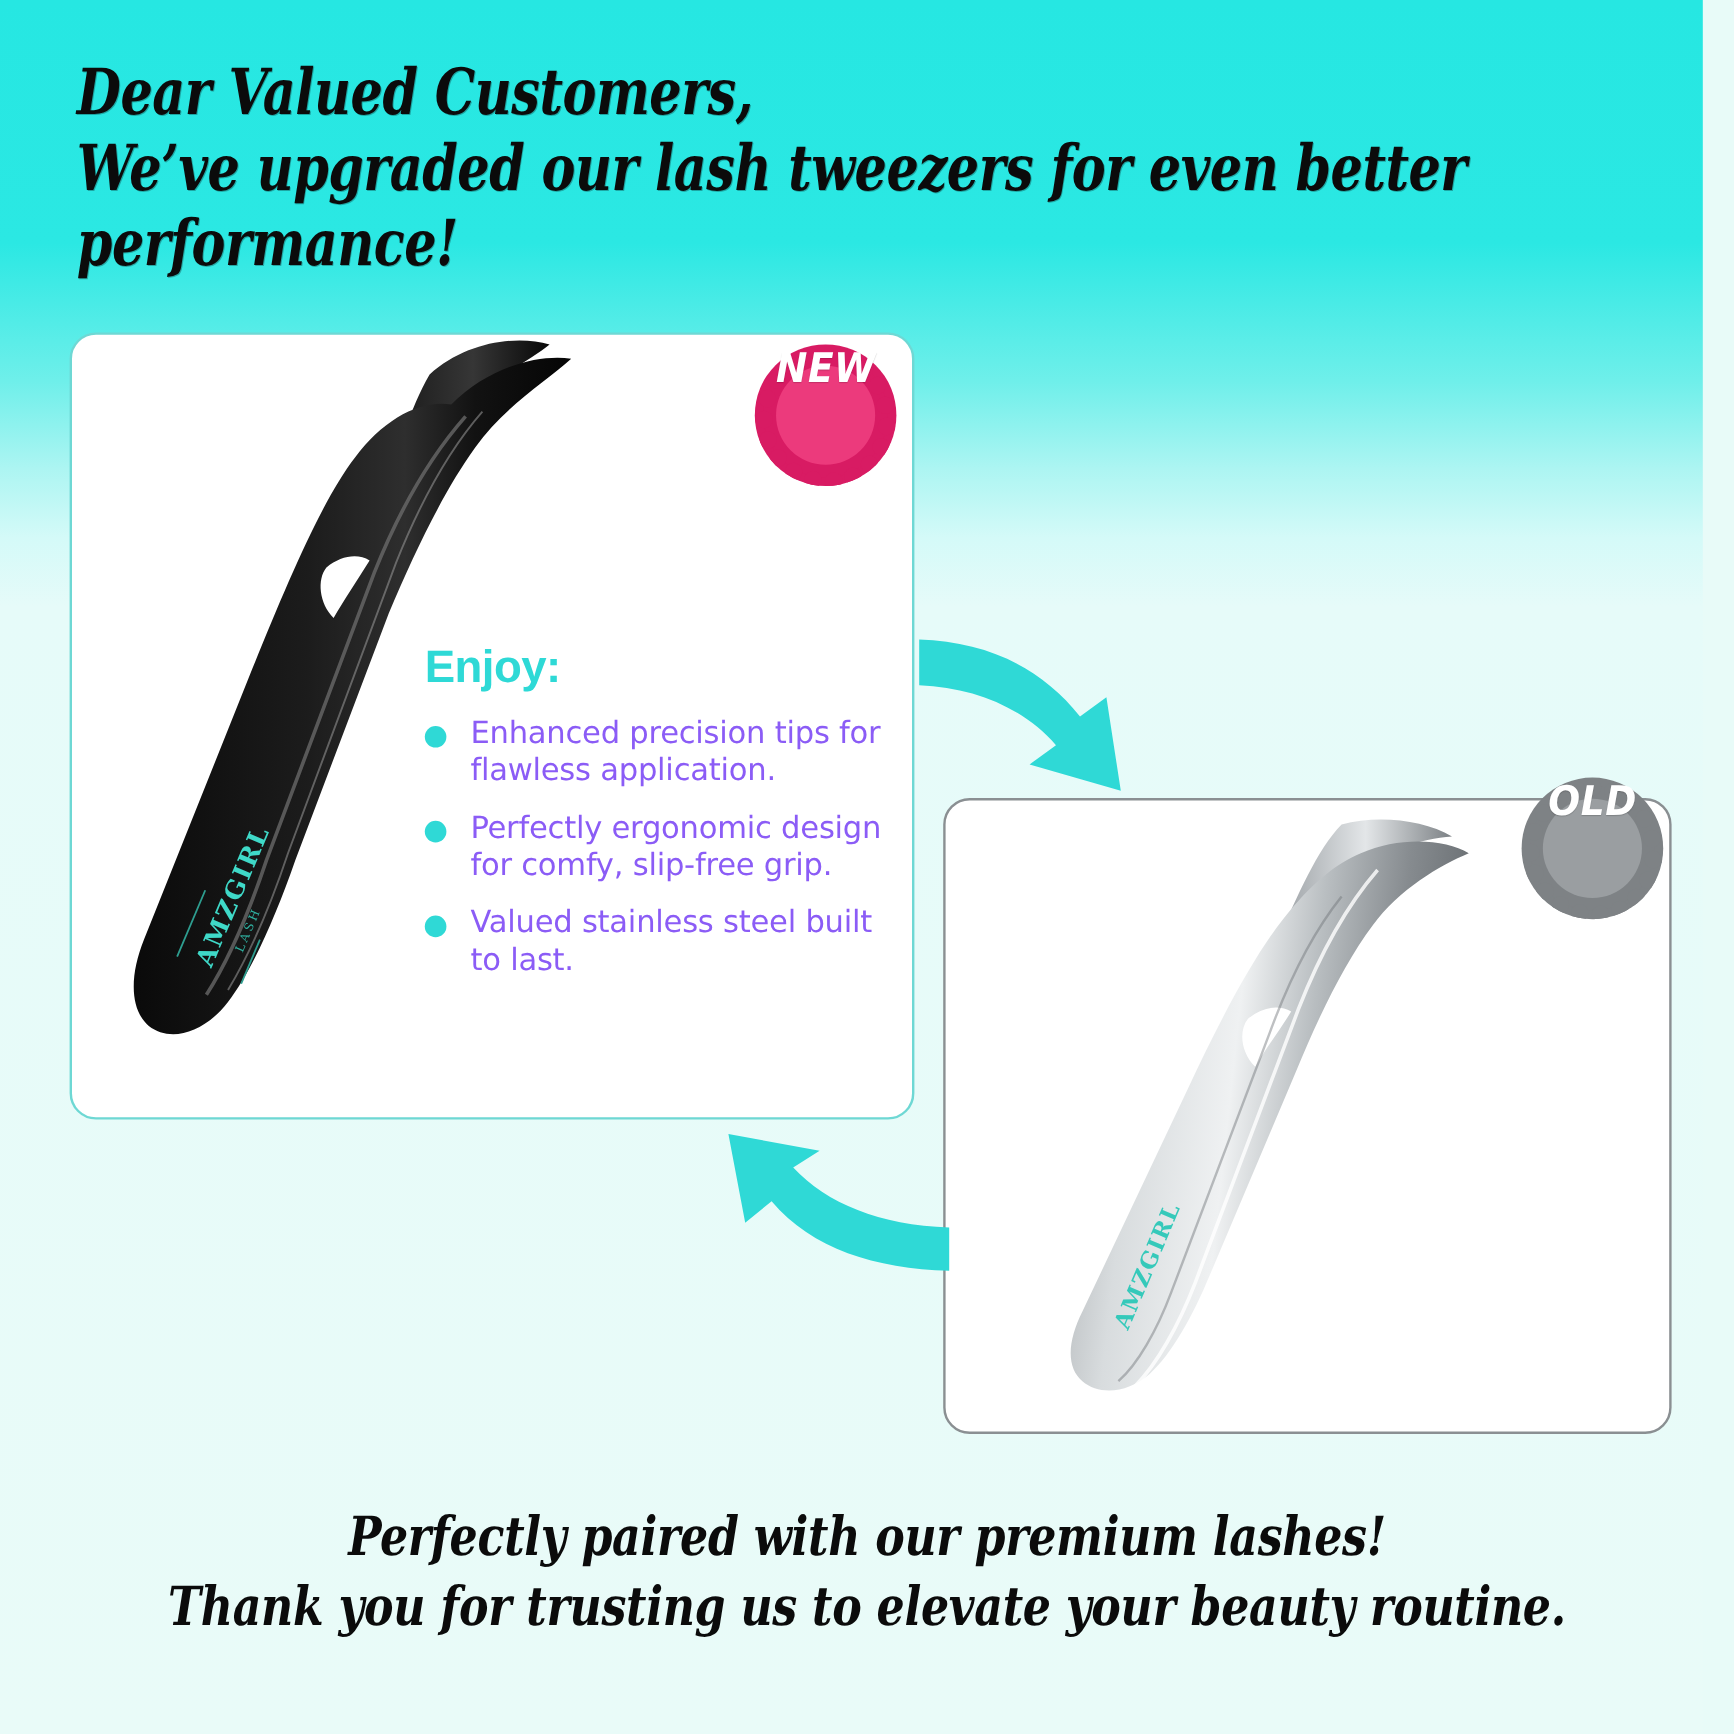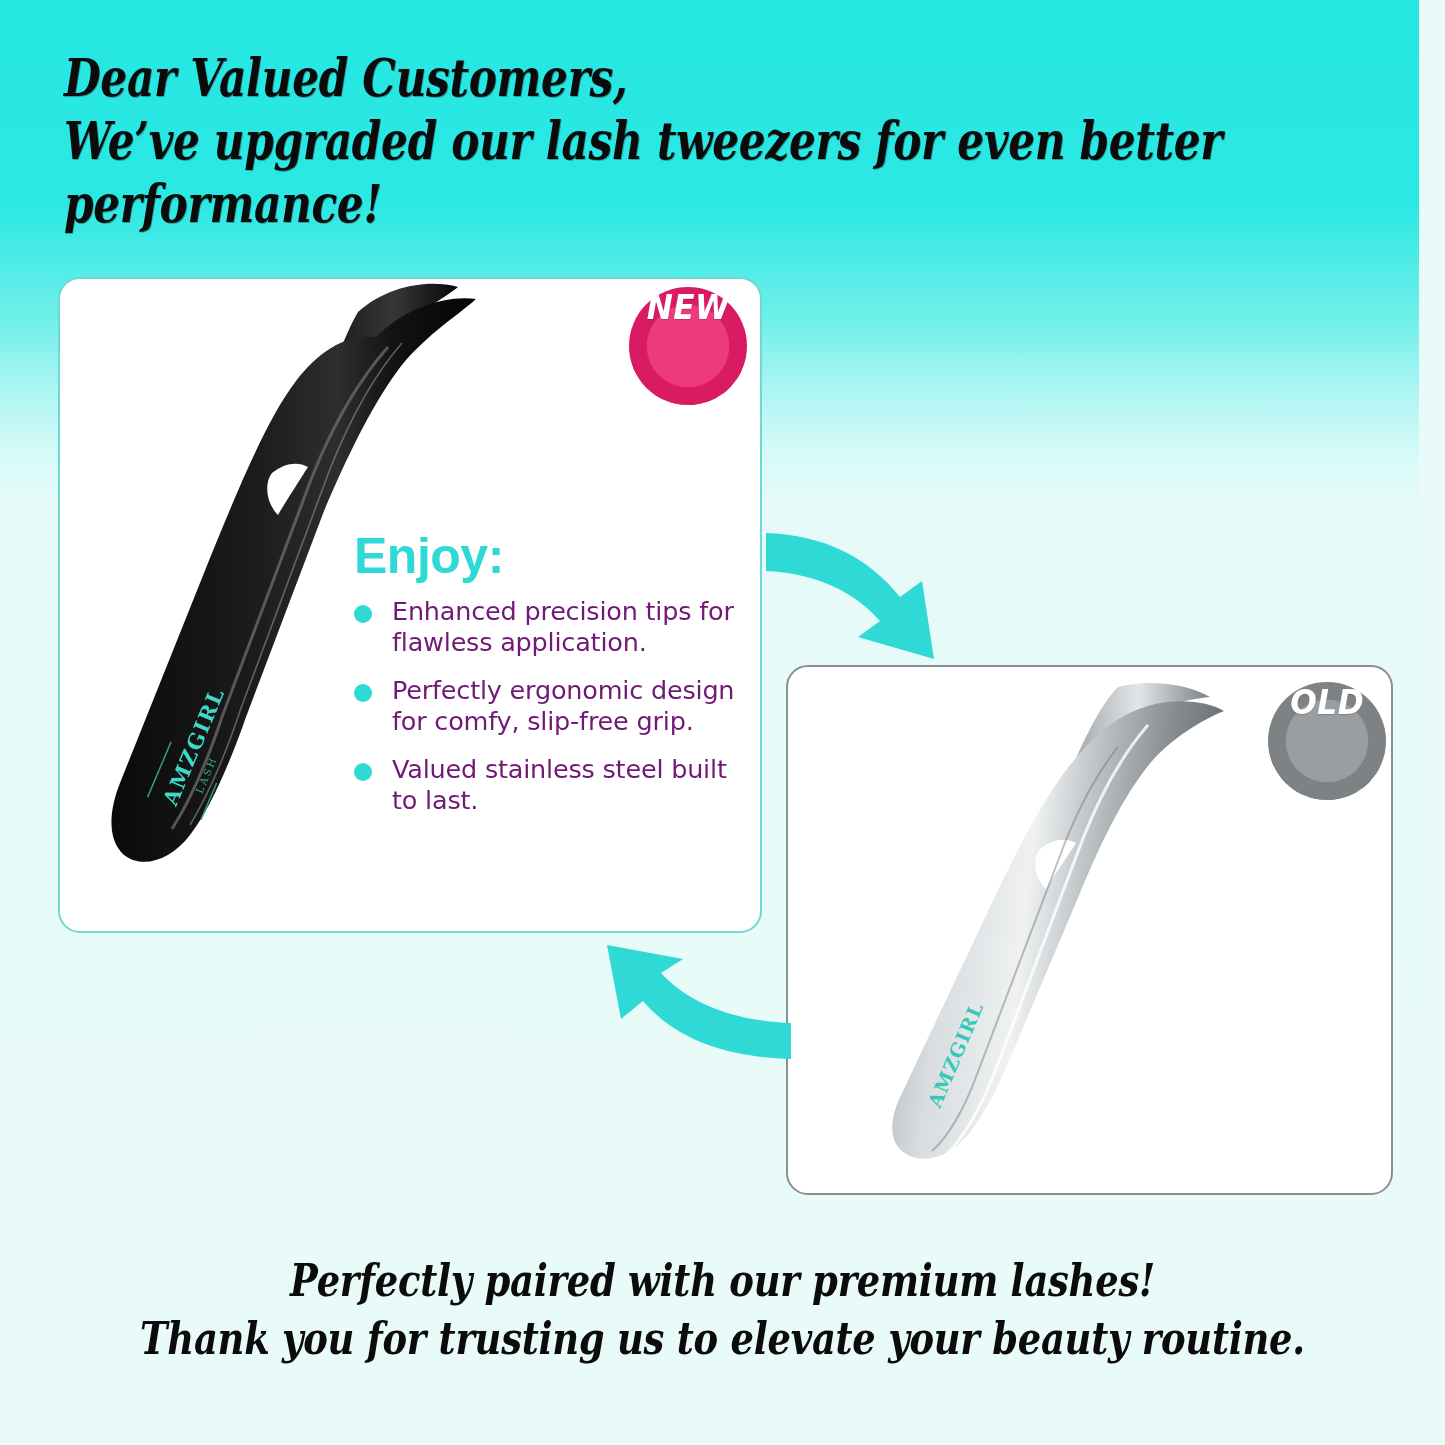--- a/index.html
+++ b/index.html
@@ -40,30 +40,30 @@
   .badge{position:absolute;width:118px;height:118px;border-radius:50%;
     display:flex;justify-content:center;}
   .badge .cap{position:absolute;inset:0;border-radius:50%;}
   .badge .txt{position:relative;z-index:3;color:#FFFFFF;
     font-family:"DejaVu Sans", sans-serif;font-weight:700;font-style:italic;
     font-size:34px;letter-spacing:0.5px;
     transform:scaleX(0.92);
     text-shadow:0 1px 1px rgba(0,0,0,.18);}
   .badge-new{left:629px;top:287px;}
   .badge-new .cap{background:#D81B63;}
-  .badge-old{left:1268px;top:682px;}
+  .badge-old{left:1268px;top:648px;}
   .badge-old .cap{background:#7E8285;}
 
   
   .enjoy{position:absolute;left:352px;top:528px;width:392px;}
-  .enjoy-title{color:#2ED9D6;font-size:50px;font-weight:700;line-height:52px;
+  .enjoy-title{color:#2ED9D6;font-size:38px;font-weight:700;line-height:52px;
     font-family:"Liberation Sans", sans-serif;letter-spacing:-0.5px;}
   .bullets{margin:14px 0 0 0;padding:0;list-style:none;}
   .bullets li{position:relative;padding-left:38px;margin-bottom:17px;
-    color:#701a75;font-size:25.5px;line-height:31px;
+    color:#8b5cf6;font-size:25.5px;line-height:31px;
     font-family:"DejaVu Sans", sans-serif;letter-spacing:-0.2px;}
   .dot{position:absolute;left:0;top:9px;width:18px;height:18px;border-radius:50%;
     background:#2FD9D6;}
 
   
   .arrow{position:absolute;}
   .arrow-1{left:762px;top:525px;width:205px;height:140px;}
   .arrow-2{left:595px;top:945px;width:200px;height:120px;}
 
   

